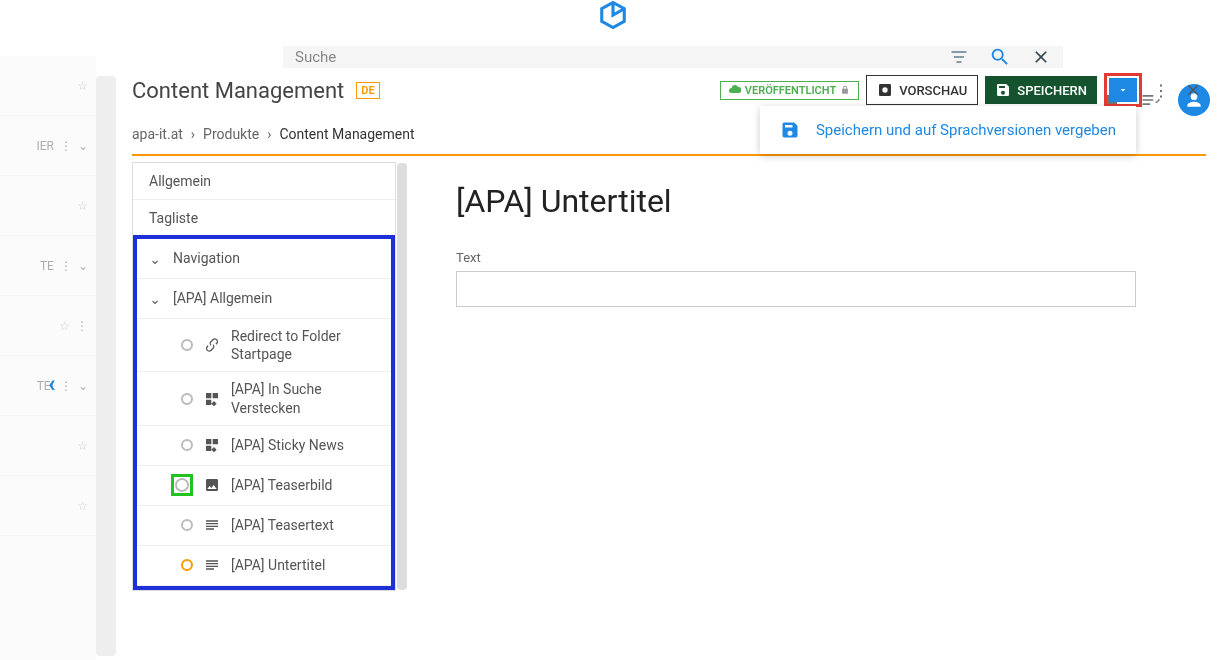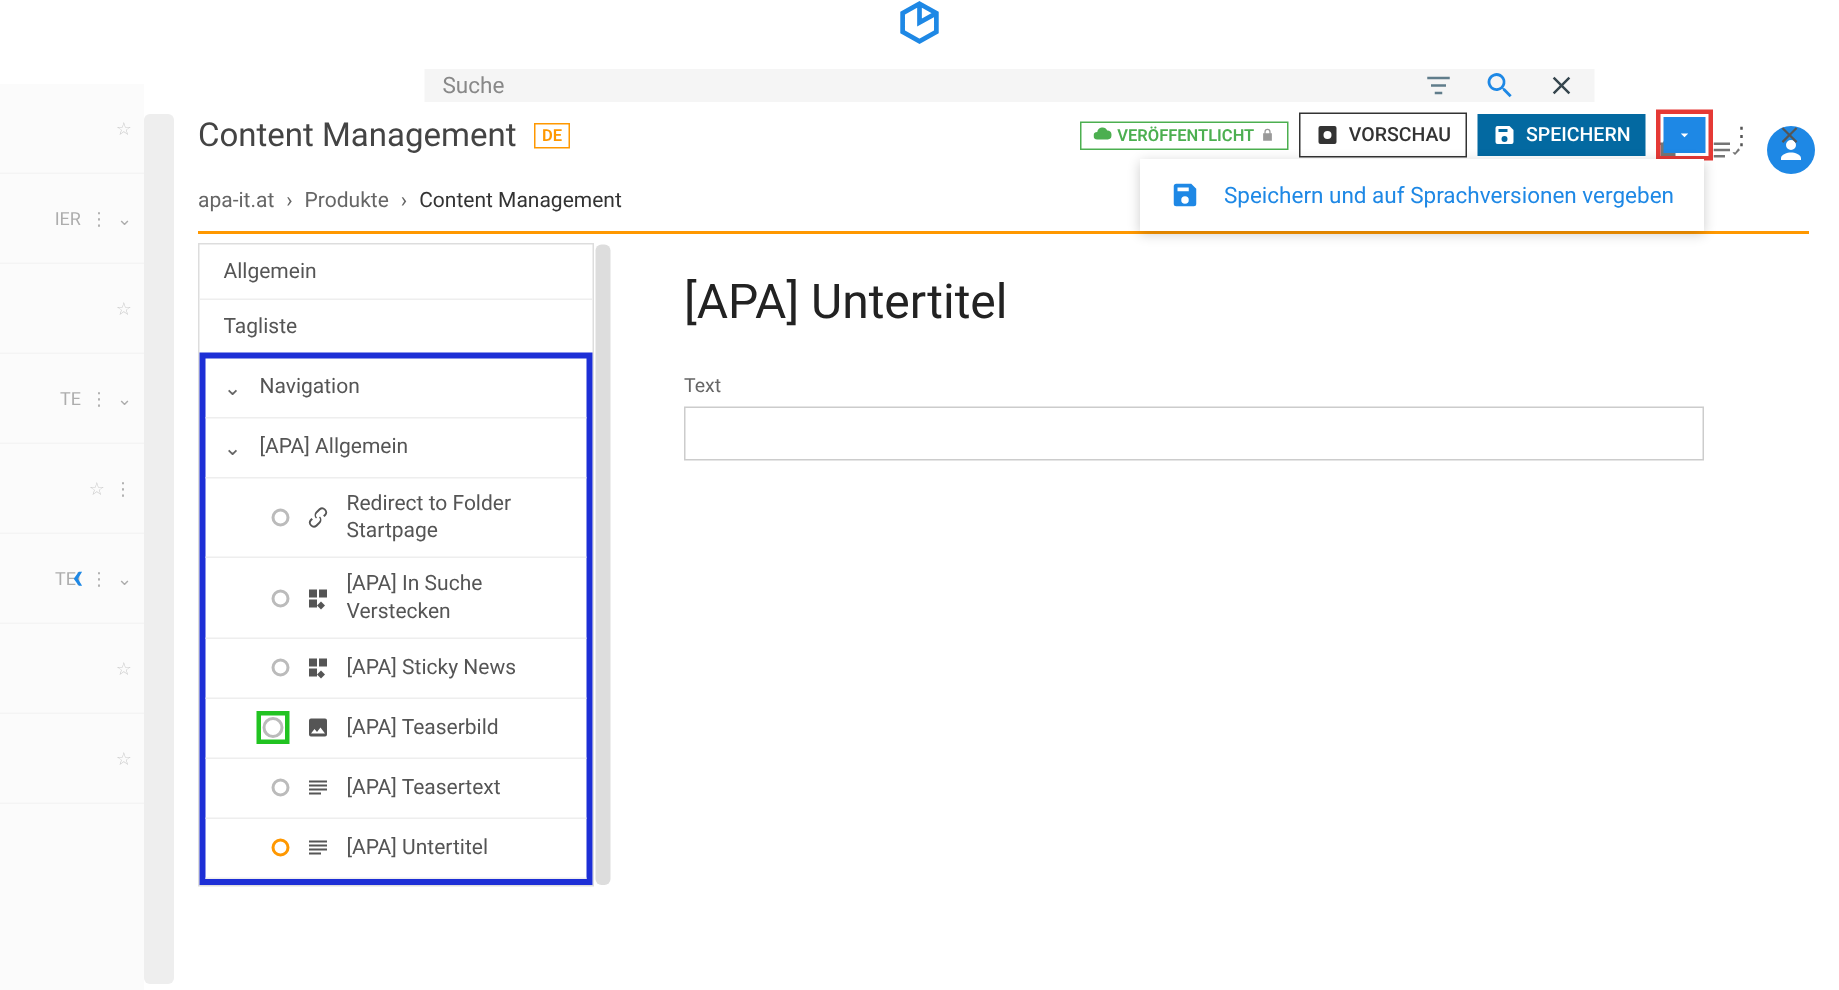--- a/index.html
+++ b/index.html
@@ -28,21 +28,21 @@
 
 
 .main { position: absolute; left: 120px; top: 70px; right: 0; bottom: 0; margin-left: 12px; }
 .header-row { display: flex; align-items: center; gap: 12px; height: 40px; }
 .page-title { font-size: 22px; color: #444; font-weight: 400; }
 .lang-badge { border: 1px solid #ff9800; color: #ff9800; font-size: 11px; padding: 1px 4px; font-weight: 600; }
 .header-actions { margin-left: auto; display: flex; align-items: center; gap: 7px; padding-right: 20px; }
 .pill { display: inline-flex; align-items: center; gap: 4px; border: 1px solid #4caf50; color: #4caf50; font-size: 11px; padding: 2px 8px; font-weight: 600; }
 .btn { display: inline-flex; align-items: center; gap: 6px; font-size: 13px; font-weight: 500; padding: 6px 10px; cursor: pointer; }
 .btn-outline { border: 1px solid #333; color: #333; background: #fff; }
-.btn-primary { background: #0369a1; color: #fff; border: none; align-items: center; }
+.btn-primary { background: #14532d; color: #fff; border: none; align-items: center; }
 .btn-drop { background: #1e88e5; color: #fff; border: none; padding: 6px 8px; }
 .icon-btn { color: #555; cursor: pointer; padding: 4px; }
 .red-highlight { border: 3px solid #e53935; padding: 2px; }
 
 
 .dropdown-panel { position: absolute; top: 106px; right: 90px; background: #fff; box-shadow: 0 2px 8px rgba(0,0,0,0.2); padding: 14px 20px; display: flex; align-items: center; gap: 16px; z-index: 10; }
 .dropdown-panel a { color: #1e88e5; text-decoration: none; font-size: 15px; }
 
 
 .breadcrumb { margin-top: 16px; font-size: 14px; color: #666; display: flex; align-items: center; gap: 8px; }

